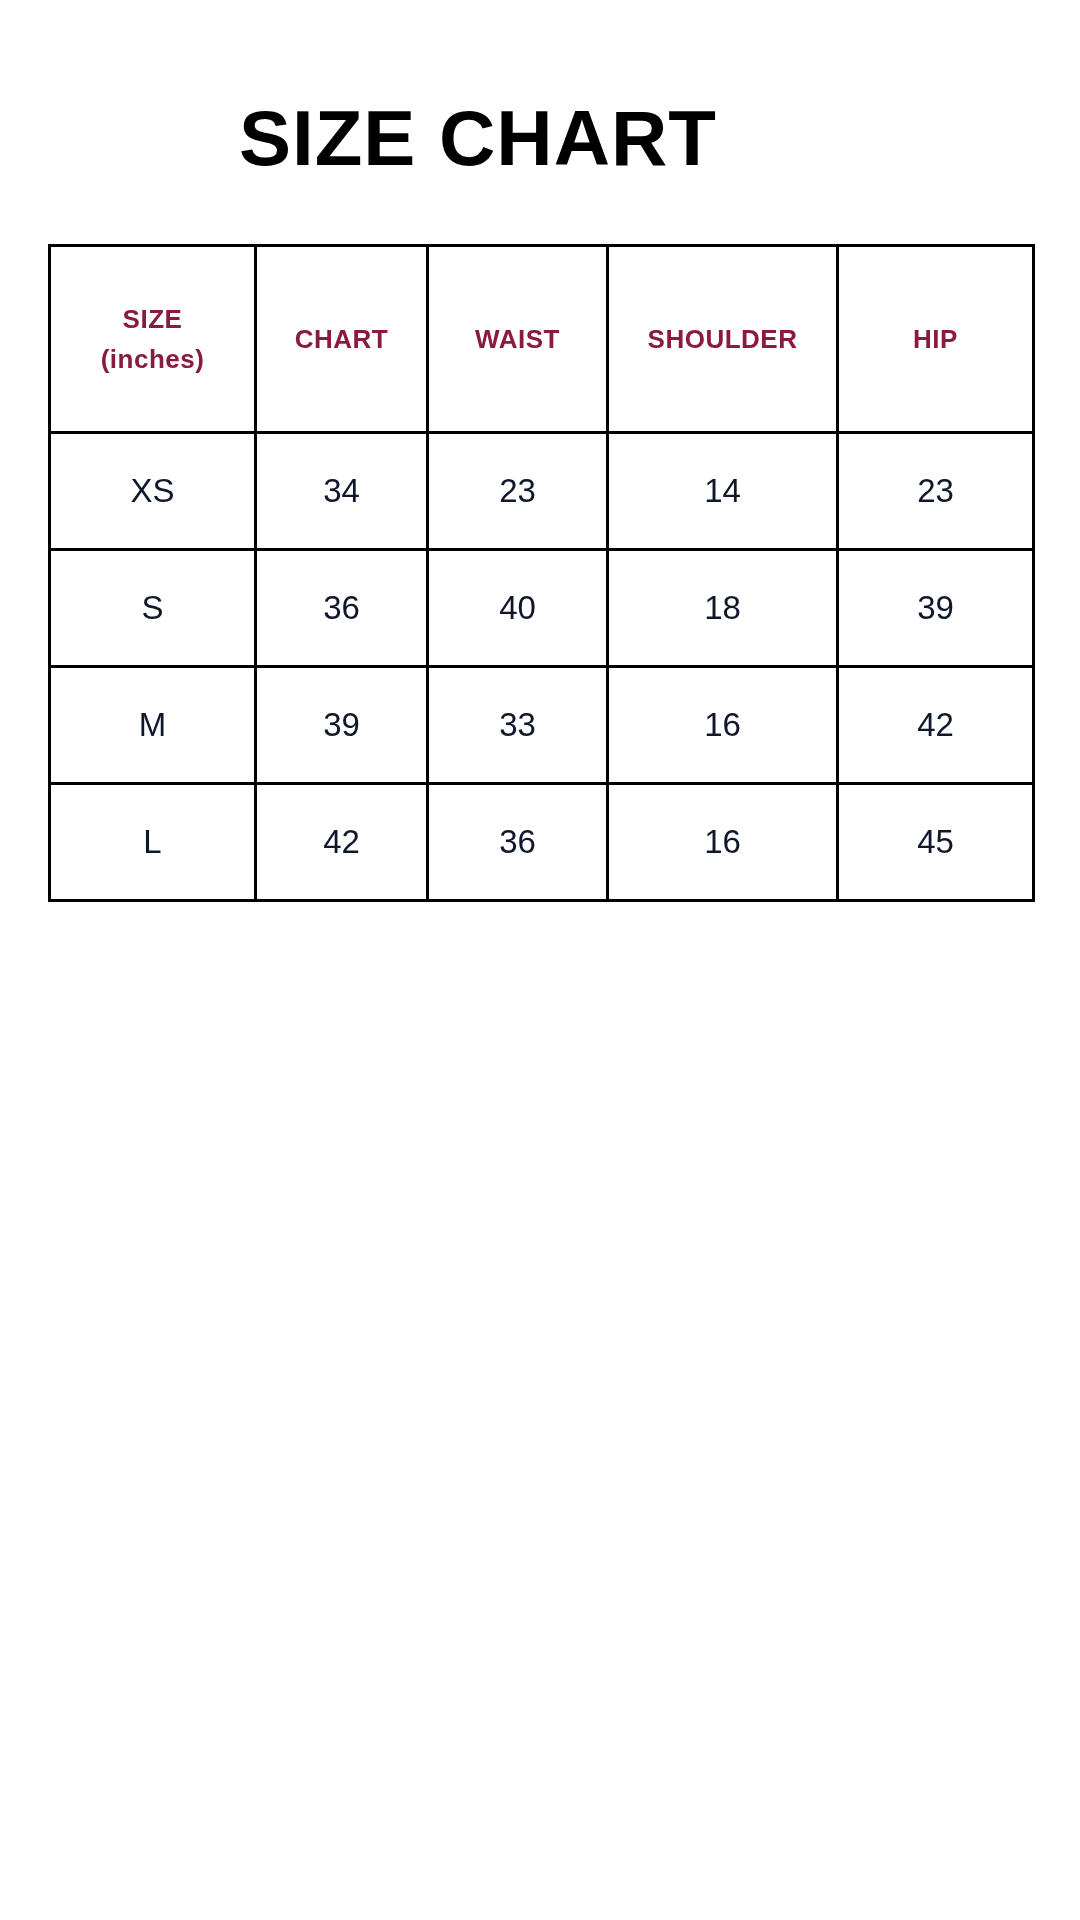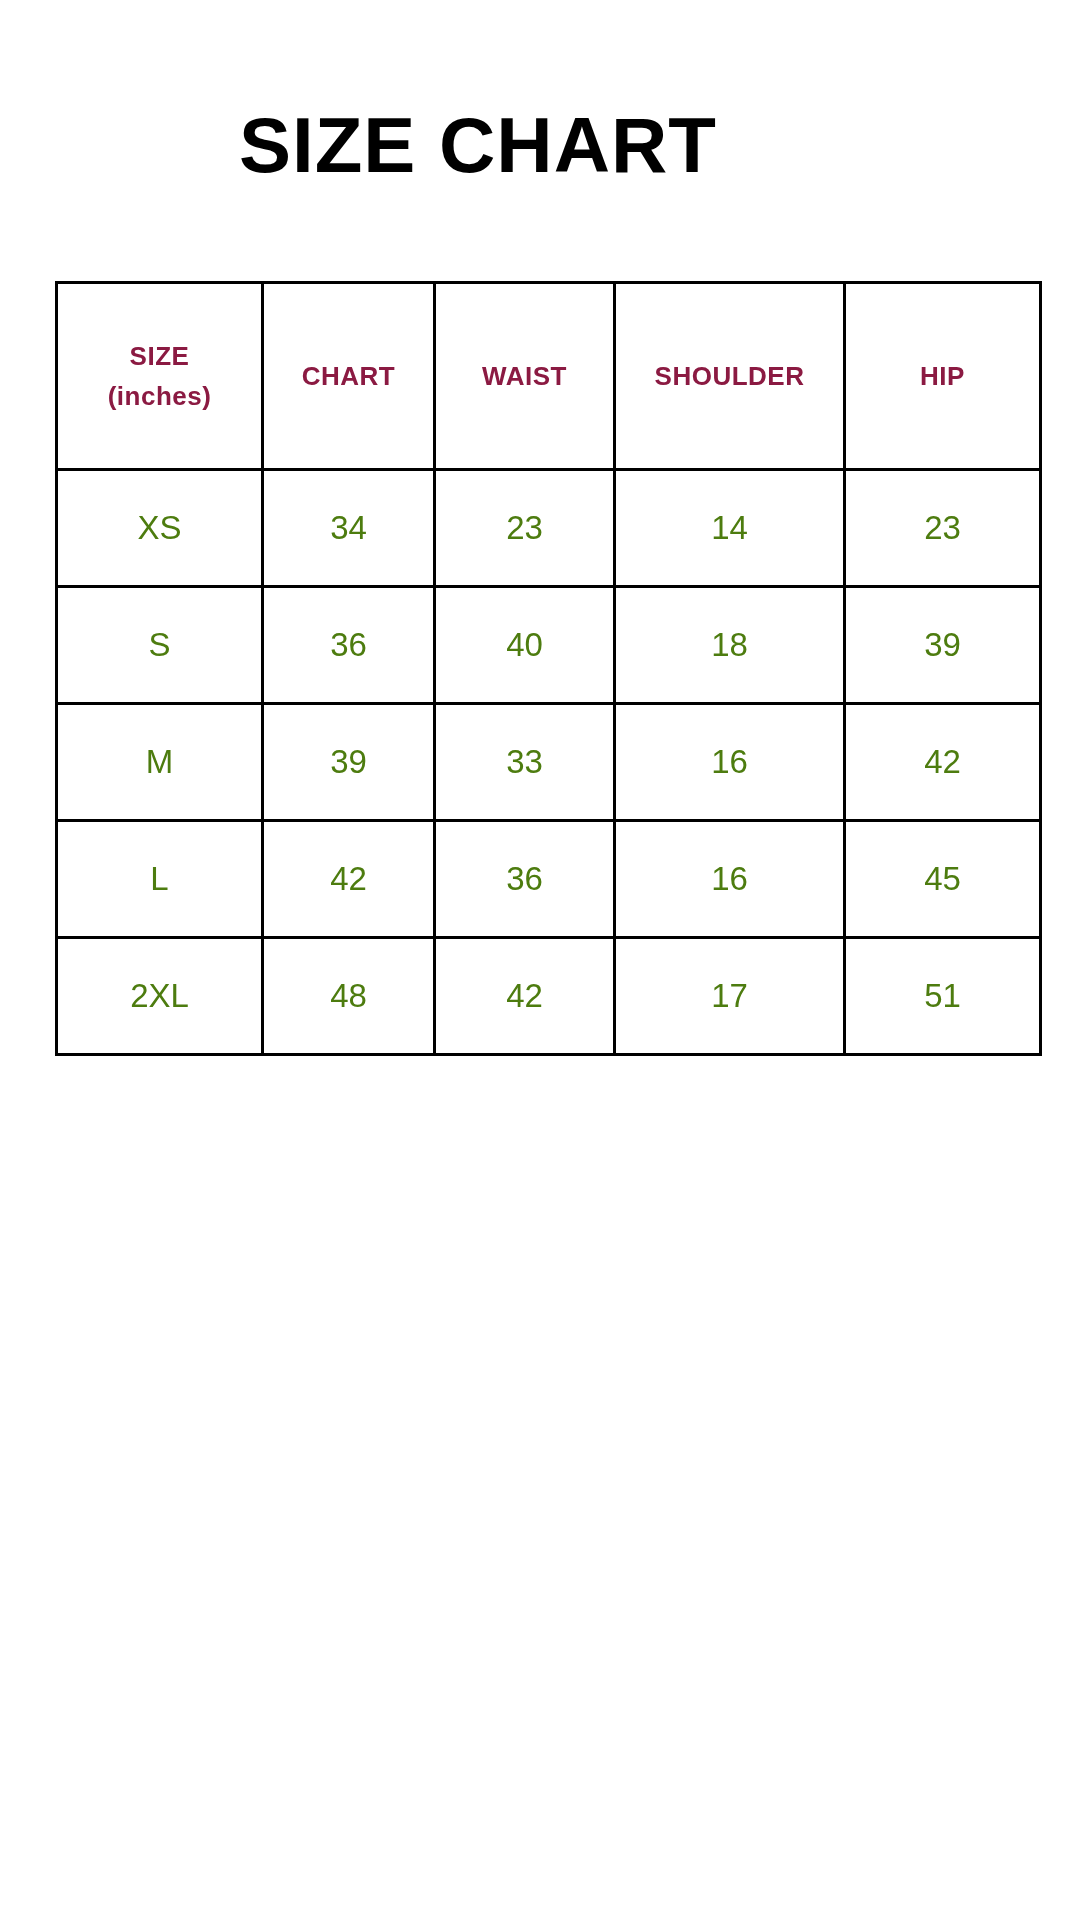--- a/index.html
+++ b/index.html
@@ -13,37 +13,37 @@
     font-family: "Liberation Sans", sans-serif;
     color: #111111;
     position: relative;
     overflow: hidden;
   }
 
   .page {
     width: 956px;
     height: 1920px;
     box-sizing: border-box;
-    padding: 7px;
+    padding: 0;
   }
 
   .title {
     text-align: center;
     font-family: "Liberation Sans", sans-serif;
     font-weight: bold;
     font-size: 78px;
     letter-spacing: 1px;
     color: #000000;
     margin: 0;
     padding-top: 96px;
     line-height: 1.1;
   }
 
   .table-wrap {
-    margin-top: 92px;
+    margin-top: 62px;
     padding-left: 48px;
     padding-right: 48px;
   }
 
   table.size-chart {
     border-collapse: collapse;
     width: 984px;
     table-layout: fixed;
     border: 3px solid #000000;
   }
@@ -65,21 +65,21 @@
   }
 
   table.size-chart thead th.size-head {
     font-size: 26px;
   }
 
   table.size-chart tbody td {
     height: 112px;
     font-size: 33px;
     font-weight: normal;
-    color: #4d7c0f;
+    color: #0f172a;
   }
 
   table.size-chart tbody td.size-cell {
     font-size: 33px;
   }
 
   col.c-size { width: 206px; }
   col.c-bust { width: 172px; }
   col.c-waist { width: 180px; }
   col.c-shoulder { width: 230px; }
@@ -135,24 +135,17 @@
           <td>16</td>
           <td>42</td>
         </tr>
         <tr>
           <td class="size-cell">L</td>
           <td>42</td>
           <td>36</td>
           <td>16</td>
           <td>45</td>
         </tr>
-        <tr>
-          <td class="size-cell">2XL</td>
-          <td>48</td>
-          <td>42</td>
-          <td>17</td>
-          <td>51</td>
-        </tr>
       </tbody>
     </table>
   </div>
 
 </div>
 
 </body></html>

